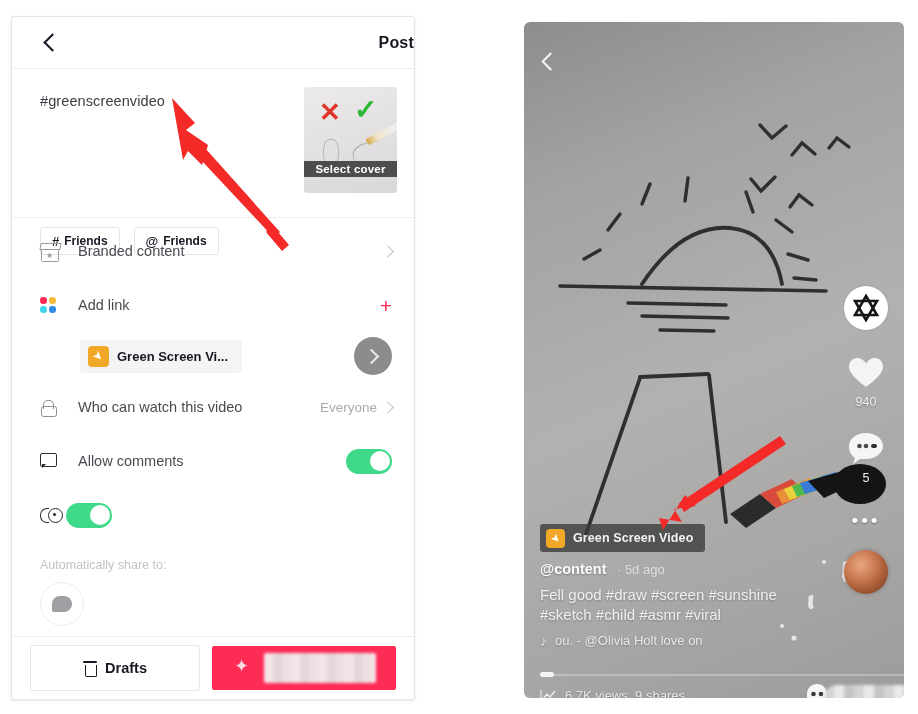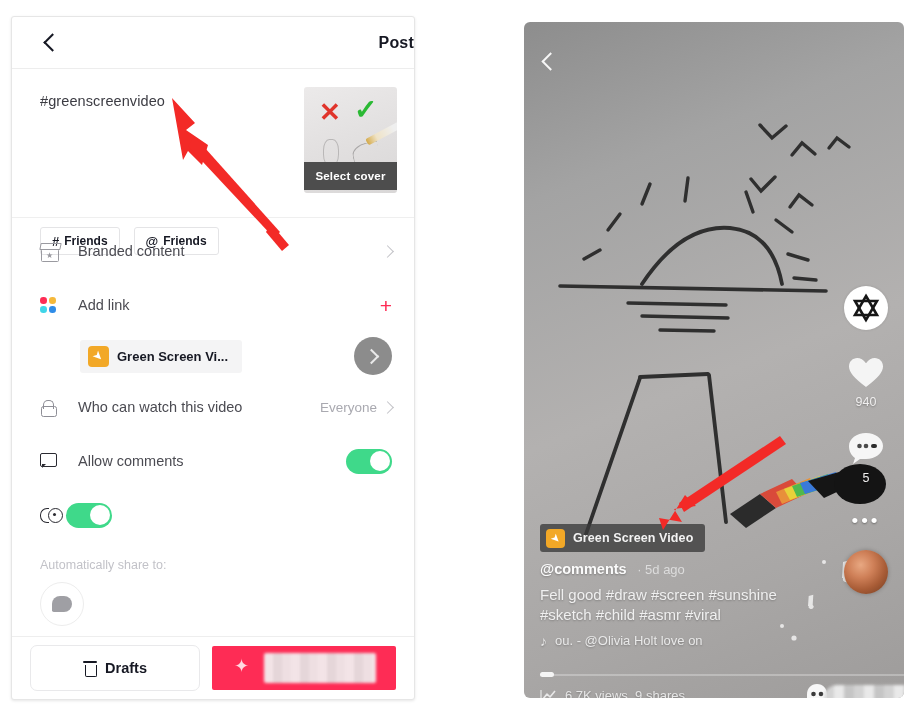--- a/index.html
+++ b/index.html
@@ -54,21 +54,21 @@
     border-radius:3px;overflow:hidden;
     background:linear-gradient(160deg,#eceaea 0%,#e3e1e1 45%,#d9d7d7 100%);
     cursor:pointer;
   }
   .cover-x{position:absolute;left:15px;top:12px;font-size:26px;color:#e0342b;font-weight:bold;line-height:1;}
   .cover-chk{position:absolute;left:50px;top:9px;font-size:28px;color:#2bb934;font-weight:bold;line-height:1;}
   .cover-sketch1{position:absolute;left:19px;top:52px;width:14px;height:26px;border:1.4px solid #b9b7b7;border-radius:40% 40% 45% 45%;}
   .cover-sketch2{position:absolute;left:48px;top:56px;width:26px;height:17px;border-top:1.5px solid #aaa8a8;border-left:1.5px solid #aaa8a8;border-radius:60% 10% 0 0;transform:rotate(-12deg);}
   .cover-pencil{position:absolute;left:60px;top:40px;width:50px;height:7px;background:linear-gradient(90deg,#d4aa4a 0%,#efe3c7 22%,#efefef 60%);transform:rotate(-28deg);border-radius:2px;}
   .cover-label{
-    position:absolute;left:0;right:0;bottom:3px;height:28px;background:#4d4d4d;
+    position:absolute;left:0;right:0;bottom:16px;height:16px;background:#4d4d4d;
     color:#fff;font-size:11.5px;font-weight:bold;display:flex;align-items:center;justify-content:center;
     letter-spacing:.2px;
   }
 
   
   .lp-list{position:relative;padding-top:6px;}
   .srow{
     position:relative;height:54px;display:flex;align-items:center;
     padding:0 22px 0 28px;cursor:pointer;
   }
@@ -141,21 +141,21 @@
     width:42px;height:42px;border-radius:50%;border:1px solid #ededed;background:#fff;
     display:flex;align-items:center;justify-content:center;cursor:pointer;
   }
   .share-avatar .bub{position:relative;width:20px;height:16px;border-radius:9px 9px 9px 2px;background:#9f9fa4;}
 
   .lp-footer{
     position:absolute;left:0;right:0;bottom:0;height:62px;
     border-top:1px solid #eeeeee;display:flex;align-items:center;padding:0 18px;gap:0;
   }
   .drafts-btn{
-    flex:0 0 168px;height:44px;border:1px solid #e9e9eb;border-radius:7px;background:#fff;
+    flex:0 0 168px;height:44px;border:1px solid #e9e9eb;border-radius:2px;background:#fff;
     display:flex;align-items:center;justify-content:center;gap:8px;
     font-size:14.5px;font-weight:bold;color:#161823;cursor:pointer;
   }
   .drafts-icon{position:relative;width:14px;height:15px;}
   .drafts-icon .dt{position:absolute;left:0;top:0;width:14px;height:2.5px;background:#161823;border-radius:1px;}
   .drafts-icon .db{position:absolute;left:2px;top:4px;width:10px;height:11px;border:1.8px solid #161823;border-top:none;border-radius:0 0 2px 2px;}
   .post-btn{
     flex:1;height:44px;margin-left:12px;background:#fe2c55;border-radius:2px;position:relative;cursor:pointer;overflow:hidden;
   }
   .post-spark{position:absolute;left:22px;top:9px;font-size:18px;color:#ffd9e1;}
@@ -465,21 +465,21 @@
 
     <div class="green-tag">
       <span class="pin">
           <span>➤</span>
         </span>
       <span class="gt">Green Screen Video</span>
     </div>
 
     <div class="vinfo">
       <div>
-        <span class="vuser">@comments</span>
+        <span class="vuser">@content</span>
         <span class="vtime">· 5d ago</span>
       </div>
       <div class="vdesc">Fell good #draw #screen #sunshine #sketch #child #asmr #viral</div>
       <div class="vmusic">
         <span class="note-g">♪</span>
         <span>ou. - @Olivia Holt   love on</span>
       </div>
     </div>
 
     <div class="progress">

